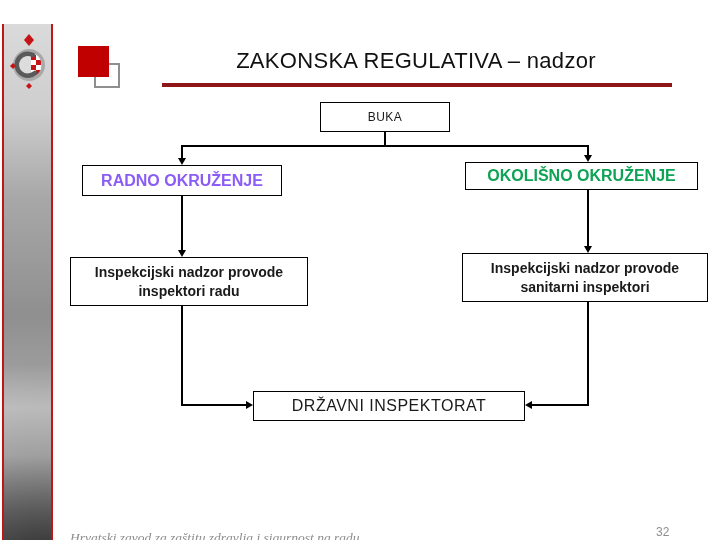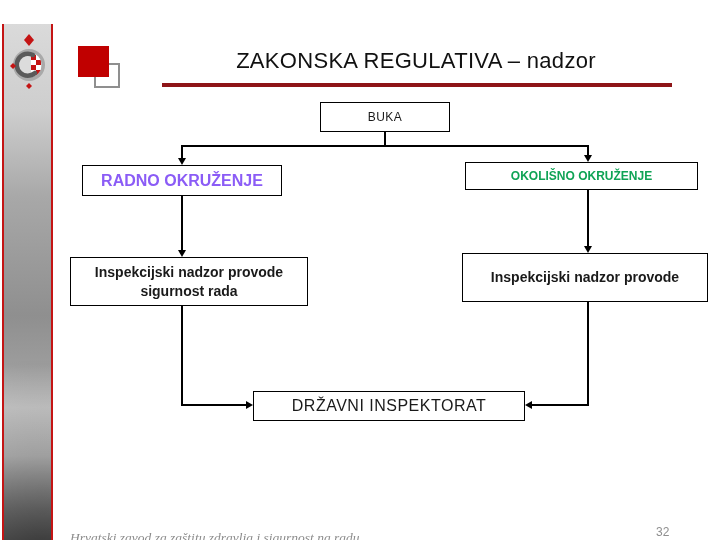--- a/index.html
+++ b/index.html
@@ -40,21 +40,21 @@
   }
 
   
   .box {
     position:absolute; background:#ffffff; border:1px solid #000000;
     display:flex; align-items:center; justify-content:center;
     text-align:center; color:#1a1a1a;
   }
   #box-buka     { left:320px; top:78px;  width:130px; height:30px; font-size:12px; letter-spacing:0.5px; }
   #box-radno    { left:82px;  top:141px; width:200px; height:31px; font-weight:bold; font-size:16px; color:#8b5cf6; }
-  #box-okolisno { left:465px; top:138px; width:233px; height:28px; font-weight:bold; font-size:12px; color:#0fa355; }
+  #box-okolisno { left:465px; top:138px; width:233px; height:28px; font-weight:bold; font-size:16px; color:#0fa355; }
   #box-insp-left  { left:70px;  top:233px; width:238px; height:49px; font-weight:bold; font-size:14px; flex-direction:column; line-height:1.35; }
   #box-insp-right { left:462px; top:229px; width:246px; height:49px; font-weight:bold; font-size:14px; flex-direction:column; line-height:1.35; }
   #box-drzavni  { left:253px; top:367px; width:272px; height:30px; font-size:16px; letter-spacing:0.5px; }
 
   
   .conn { position:absolute; background:#000000; }
   .arrow-down {
     position:absolute; width:0; height:0;
     border-left:4px solid transparent; border-right:4px solid transparent;
     border-top:7px solid #000000;
@@ -115,24 +115,25 @@
   <div class="red-square"></div>
 
   <div class="title">ZAKONSKA REGULATIVA – nadzor</div>
   <div class="title-underline"></div>
 
   <div class="box" id="box-buka">BUKA</div>
   <div class="box" id="box-radno">RADNO OKRUŽENJE</div>
   <div class="box" id="box-okolisno">OKOLIŠNO OKRUŽENJE</div>
   <div class="box" id="box-insp-left">
     <div>Inspekcijski nadzor provode</div>
-    <div>sigurnost rada</div>
+    <div>inspektori radu</div>
   </div>
   <div class="box" id="box-insp-right">
     <div>Inspekcijski nadzor provode</div>
+    <div>sanitarni inspektori</div>
   </div>
   <div class="box" id="box-drzavni">DRŽAVNI INSPEKTORAT</div>
 
   <div class="conn" style="left:384px; top:108px; width:2px; height:15px;"></div>
   <div class="conn" style="left:181px; top:121px; width:408px; height:2px;"></div>
 
   <div class="conn" style="left:181px; top:121px; width:2px; height:14px;"></div>
   <div class="arrow-down" style="left:178px; top:134px;"></div>
 
   <div class="conn" style="left:587px; top:121px; width:2px; height:11px;"></div>

